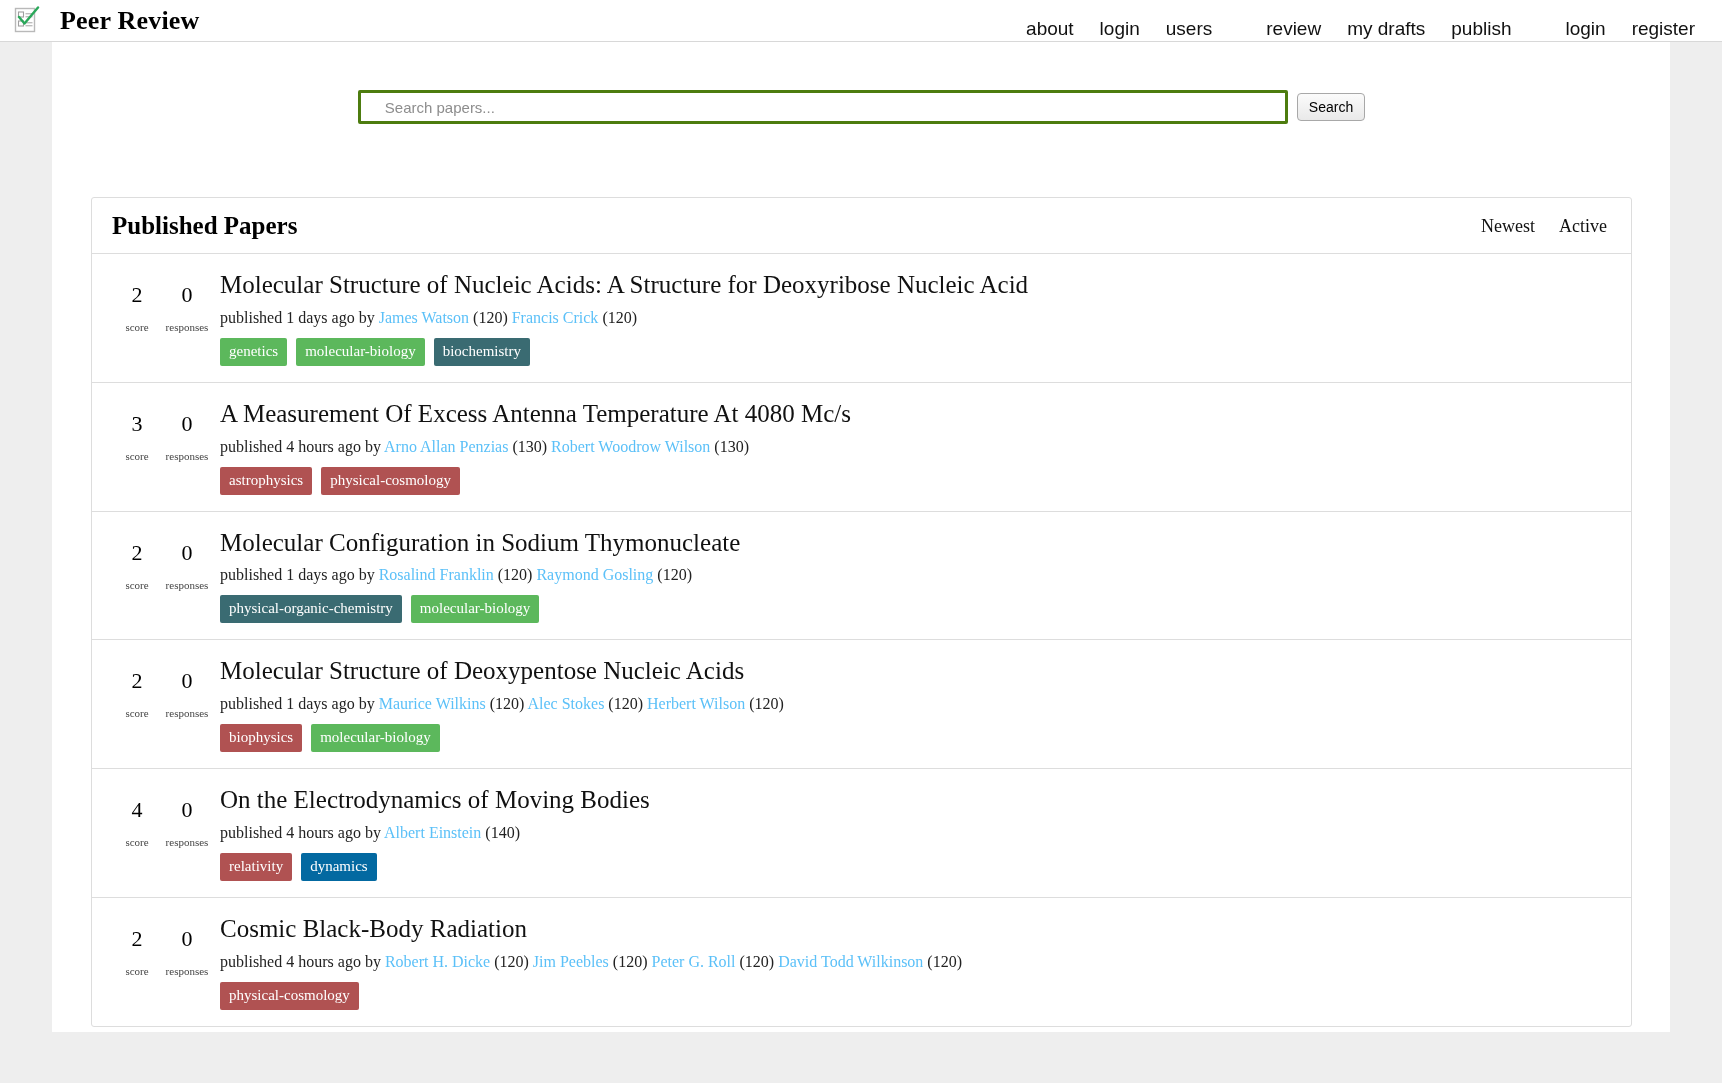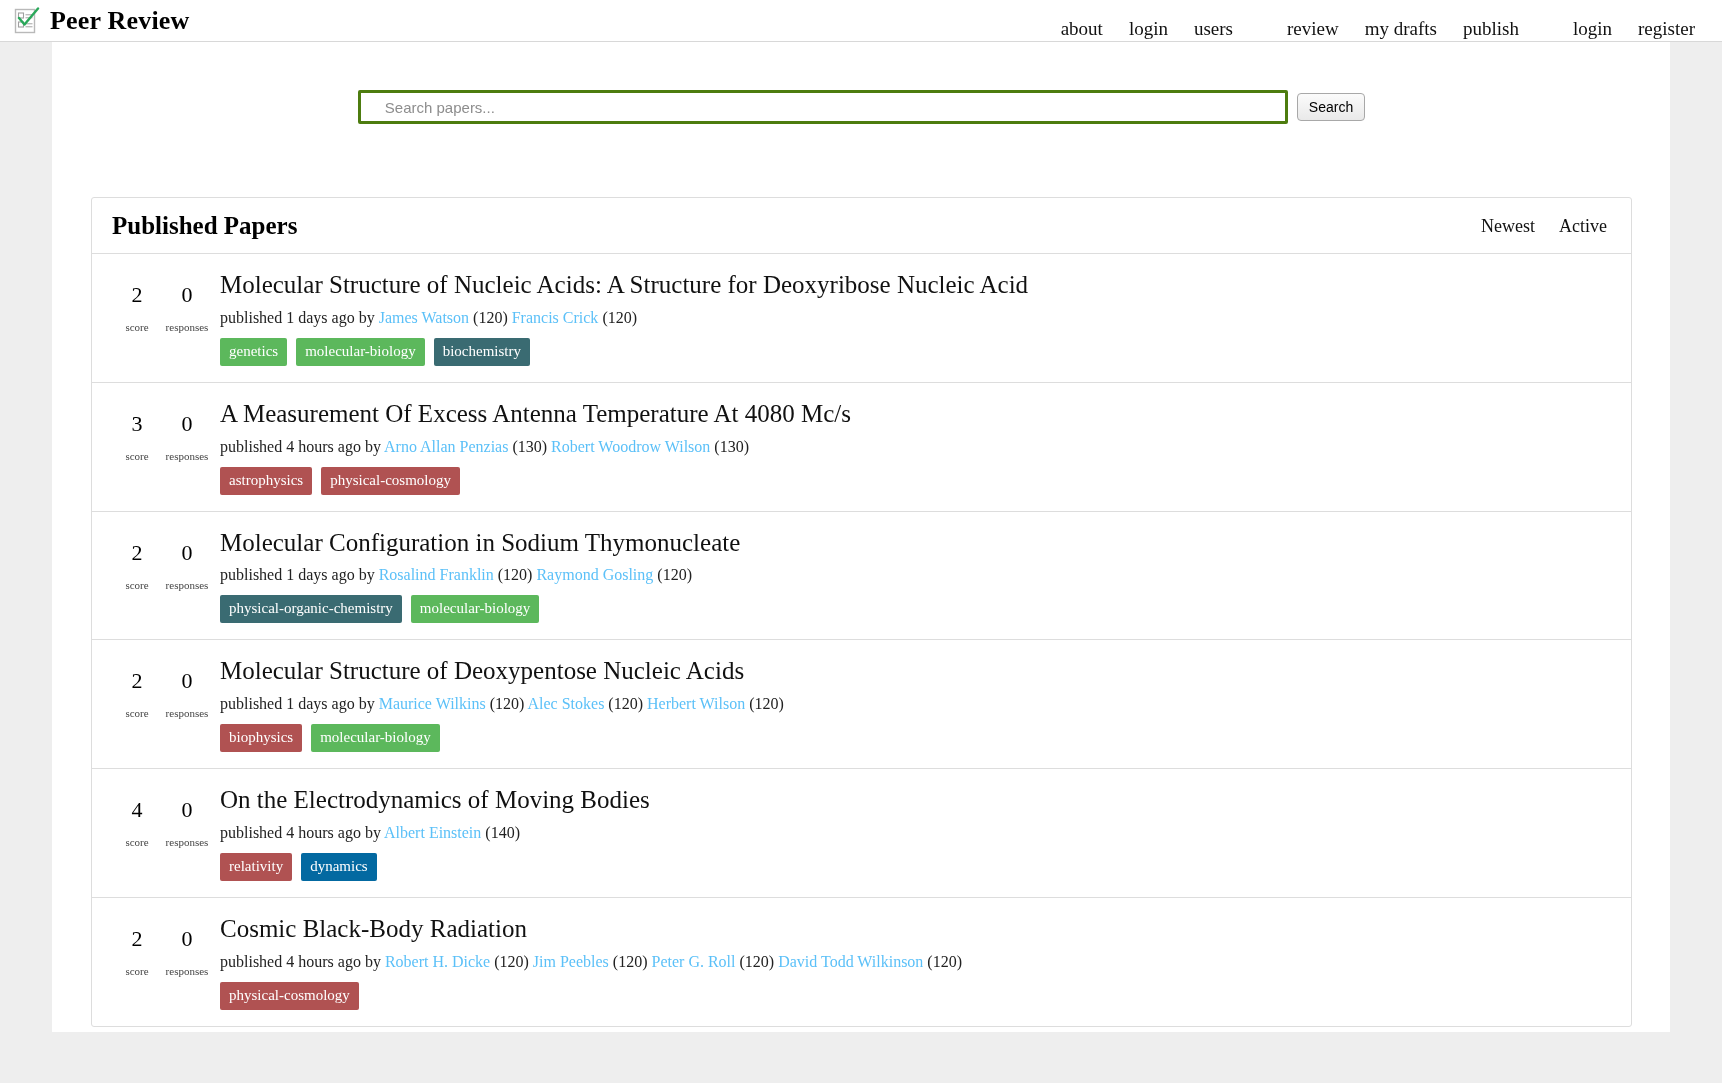--- a/index.html
+++ b/index.html
@@ -17,22 +17,21 @@
     background: #ffffff;
     height: 42px;
     display: flex;
     align-items: center;
     padding: 0 14px 0 14px;
     border-bottom: 1px solid #d8d8d8;
     position: relative;
   }
   .brand {
     display: flex;
-    align-items: center;
-    gap: 10px;
+    gap: 20px;
     text-decoration: none;
     color: #000;
   }
   .brand-logo { width: 26px; height: 28px; display: block; flex: 0 0 auto; }
   .brand-title {
     font-size: 26px;
     font-weight: bold;
     letter-spacing: .2px;
     white-space: nowrap;
     font-family: "Liberation Serif", "DejaVu Serif", serif;
@@ -43,21 +42,21 @@
     align-items: center;
   }
   .nav-group { display: flex; align-items: center; }
   .nav-group + .nav-group { margin-left: 28px; }
   .nav-link {
     font-size: 19px;
     color: #111;
     text-decoration: none;
     padding: 2px 13px;
     white-space: nowrap;
-    font-family: Liberation Serif, serif;
+    font-family: Liberation Sans, sans-serif;
     margin-top: 16px;
   }
 
   
   .page {
     width: 1618px;
     margin: 0 auto;
     background: #ffffff;
     min-height: 990px;
     padding: 0 0 0 0;

